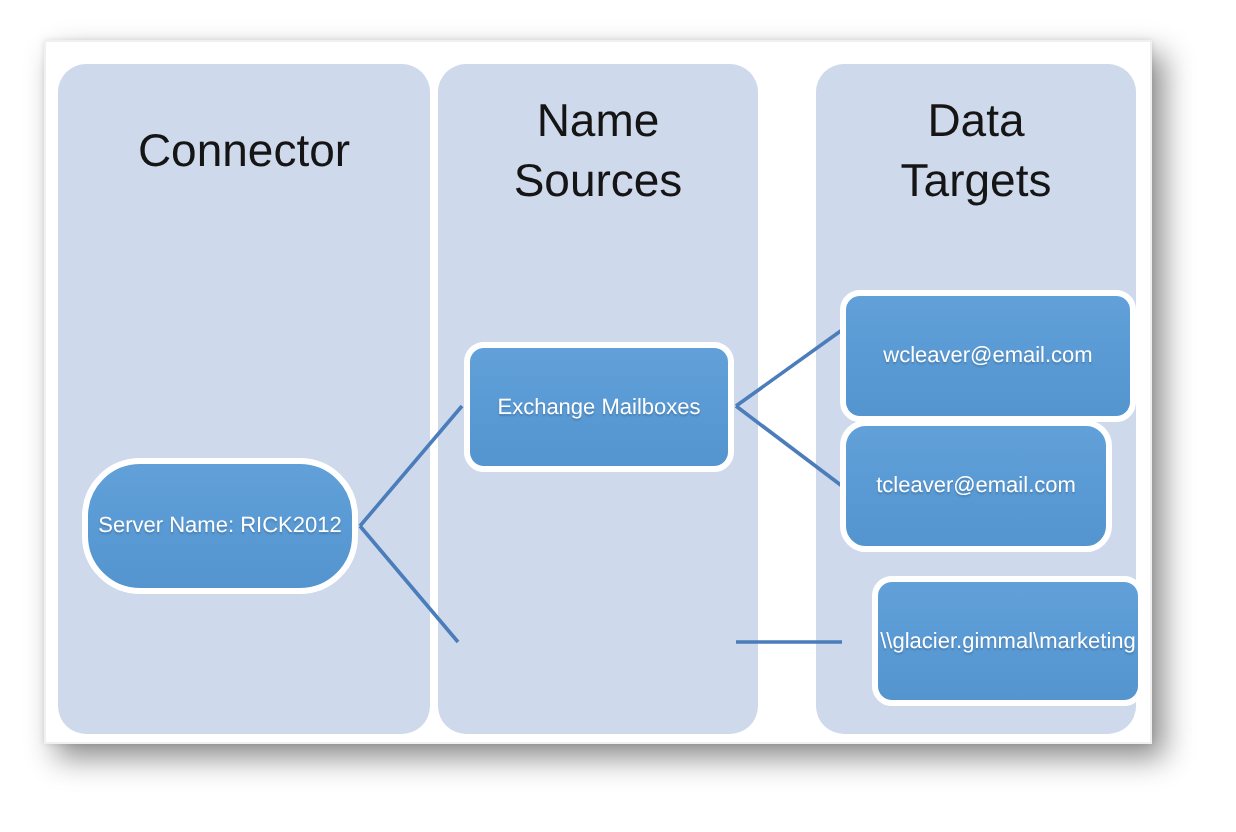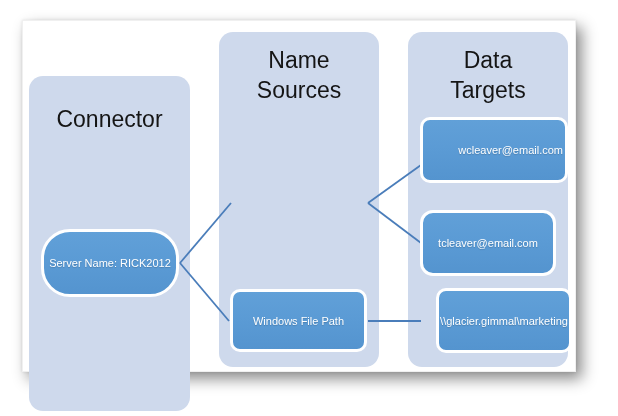--- a/index.html
+++ b/index.html
@@ -20,21 +20,21 @@
     box-shadow: 6px 7px 14px rgba(0,0,0,0.45), 0 0 3px rgba(0,0,0,0.10);
   }
   .col {
     position: absolute;
     top: 11px;
     height: 335px;
     background: #ced9ec;
     border-radius: 14px;
     z-index: 1;
   }
-  .col-connector    { left: 6px;   width: 161px; margin-top: 44px; }
+  .col-connector    { left: 6px;   width: 186px; }
   .col-data-sources { left: 196px; width: 160px; }
   .col-data-targets { left: 385px; width: 160px; }
   .col-title-zone {
     height: 86px;
     display: flex;
     align-items: center;
     justify-content: center;
   }
   .col-title {
     width: min-content;
@@ -63,21 +63,21 @@
     justify-content: center;
     color: #ffffff;
     font-size: 11px;
     text-align: center;
     text-shadow: 0 1px 1px rgba(0,0,0,0.18);
     padding: 0 2px;
   }
   .node-rick      { left: 18px;  top: 208px; width: 138px; height: 68px; border-radius: 29px; }
   .node-exchange  { left: 209px; top: 150px; width: 135px; height: 65px; }
   .node-winpath   { left: 207px; top: 268px; width: 137px; height: 63px; }
-  .node-wcleaver  { left: 397px; top: 96px; width: 148px; height: 66px; justify-content: flex-end; }
+  .node-wcleaver  { left: 397px; top: 124px; width: 148px; height: 66px; }
   .node-tcleaver  { left: 397px; top: 189px; width: 136px; height: 66px; border-radius: 13px; }
   .node-glacier   { left: 413px; top: 267px; width: 136px; height: 65px; }
 </style>
 </head>
 <body>
 
 <div class="stage">
   <div class="page">
 
     <div class="col col-connector">
@@ -103,24 +103,24 @@
       <line x1="157" y1="242" x2="206" y2="300" stroke="#4a7dba" stroke-width="1.8"></line>
       <line x1="345" y1="182" x2="398" y2="144" stroke="#4a7dba" stroke-width="1.8"></line>
       <line x1="345" y1="182" x2="398" y2="222" stroke="#4a7dba" stroke-width="1.8"></line>
       <line x1="345" y1="300" x2="398" y2="300" stroke="#4a7dba" stroke-width="1.8"></line>
     </svg>
 
     <div class="node node-rick">
       <span>Server Name: RICK2012</span>
     </div>
 
+    <div class="node node-exchange">
+      <span>Exchange Mailboxes</span>
+    </div>
 
-    <div class="node node-winpath">
-      <span>Windows File Path</span>
-    </div>
 
     <div class="node node-wcleaver">
       <span>wcleaver@email.com</span>
     </div>
 
     <div class="node node-tcleaver">
       <span>tcleaver@email.com</span>
     </div>
 
     <div class="node node-glacier">

